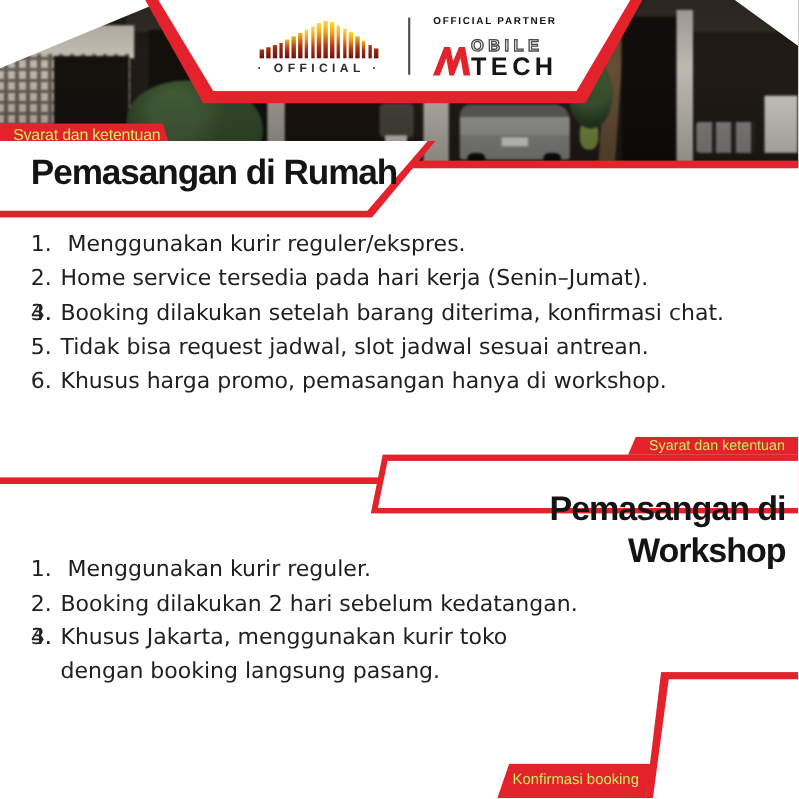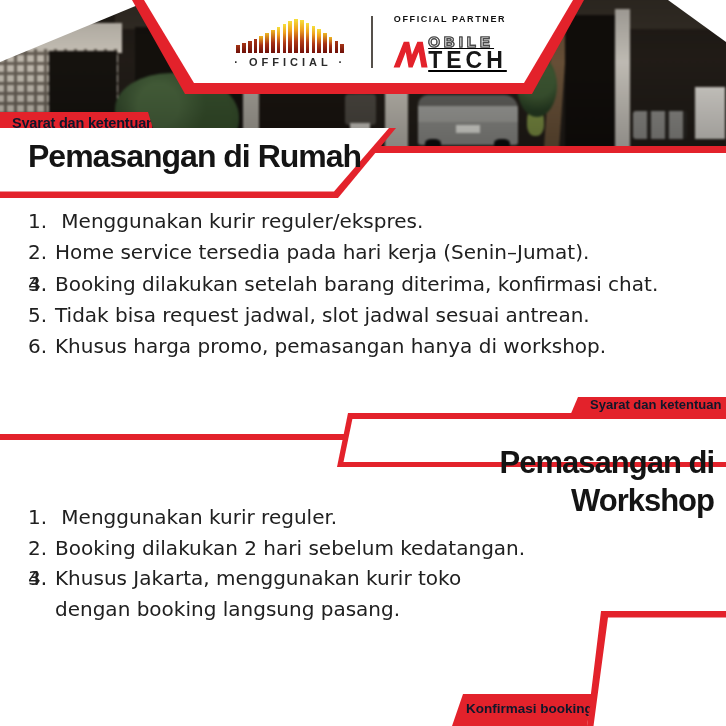--- a/index.html
+++ b/index.html
@@ -68,29 +68,29 @@
   .bars i { display:block; width:3.6px; }
   .bar-t { background:linear-gradient(180deg,#f6df3a 0,#efa01d 30%,#b03a16 65%,#751009 100%); }
   .bar-m { background:linear-gradient(180deg,#efb722 0,#a62f14 55%,#6d0f08 100%); }
   .bar-s { background:linear-gradient(180deg,#a63516 0,#6d0f08 100%); }
   .autodio-word { margin-top:3px; font-size:11px; font-weight:bold; letter-spacing:4px;
                   color:#2b2b2b; white-space:nowrap; }
   .divider { width:2px; height:52px; background:#55504b; }
   .mt-block { text-align:left; }
   .partner-label { font-size:9px; font-weight:bold; letter-spacing:1.6px; color:#101010;
                    text-align:center; margin-bottom:10px; white-space:nowrap; }
-  .mt-row { display:flex; align-items:center;text-decoration:underline; }
+  .mt-row { display:flex; align-items:flex-end; }
   .mt-m { width:38px; height:30px; margin-top:3px; transform:skewX(-6deg); }
   .mt-col { margin-left:-3px; }
   .mt-obile { font-size:15px; font-weight:bold; letter-spacing:4px; color:#fff;
               -webkit-text-stroke:1.2px #4a4a4a; text-shadow:0 0 .5px #666; line-height:15px; }
   .mt-tech  { font-size:23px; font-weight:bold; letter-spacing:4px; color:#161616; line-height:20px; margin-top:1px; }
 
   
-  .ribbon { background:var(--red); color:#0f172a; font-weight:bold; white-space:nowrap; }
+  .ribbon { background:var(--red); color:#bef264; font-weight:normal; white-space:nowrap; }
   .ribbon1 { left:0; top:112px; width:156px; height:23px; line-height:23px; font-size:14.5px;
              padding-left:12px; letter-spacing:-0.2px;
              clip-path:polygon(0 0,148px 0,155px 23px,0 23px); }
   .banner1-red   { left:0; top:128px; width:400px; height:70px; background:var(--red);
                    clip-path:polygon(0 0,396px 0,338px 70px,0 70px); }
   .banner1-white { left:0; top:128px; width:392px; height:64px; background:#fff;
                    clip-path:polygon(0 0,389px 0,334px 63.5px,0 63.5px); }
   .heading1 { left:28px; top:128px; width:360px; height:56px; line-height:56px;
               font-size:32px; font-weight:bold; letter-spacing:-1px; color:var(--ink); }
 

